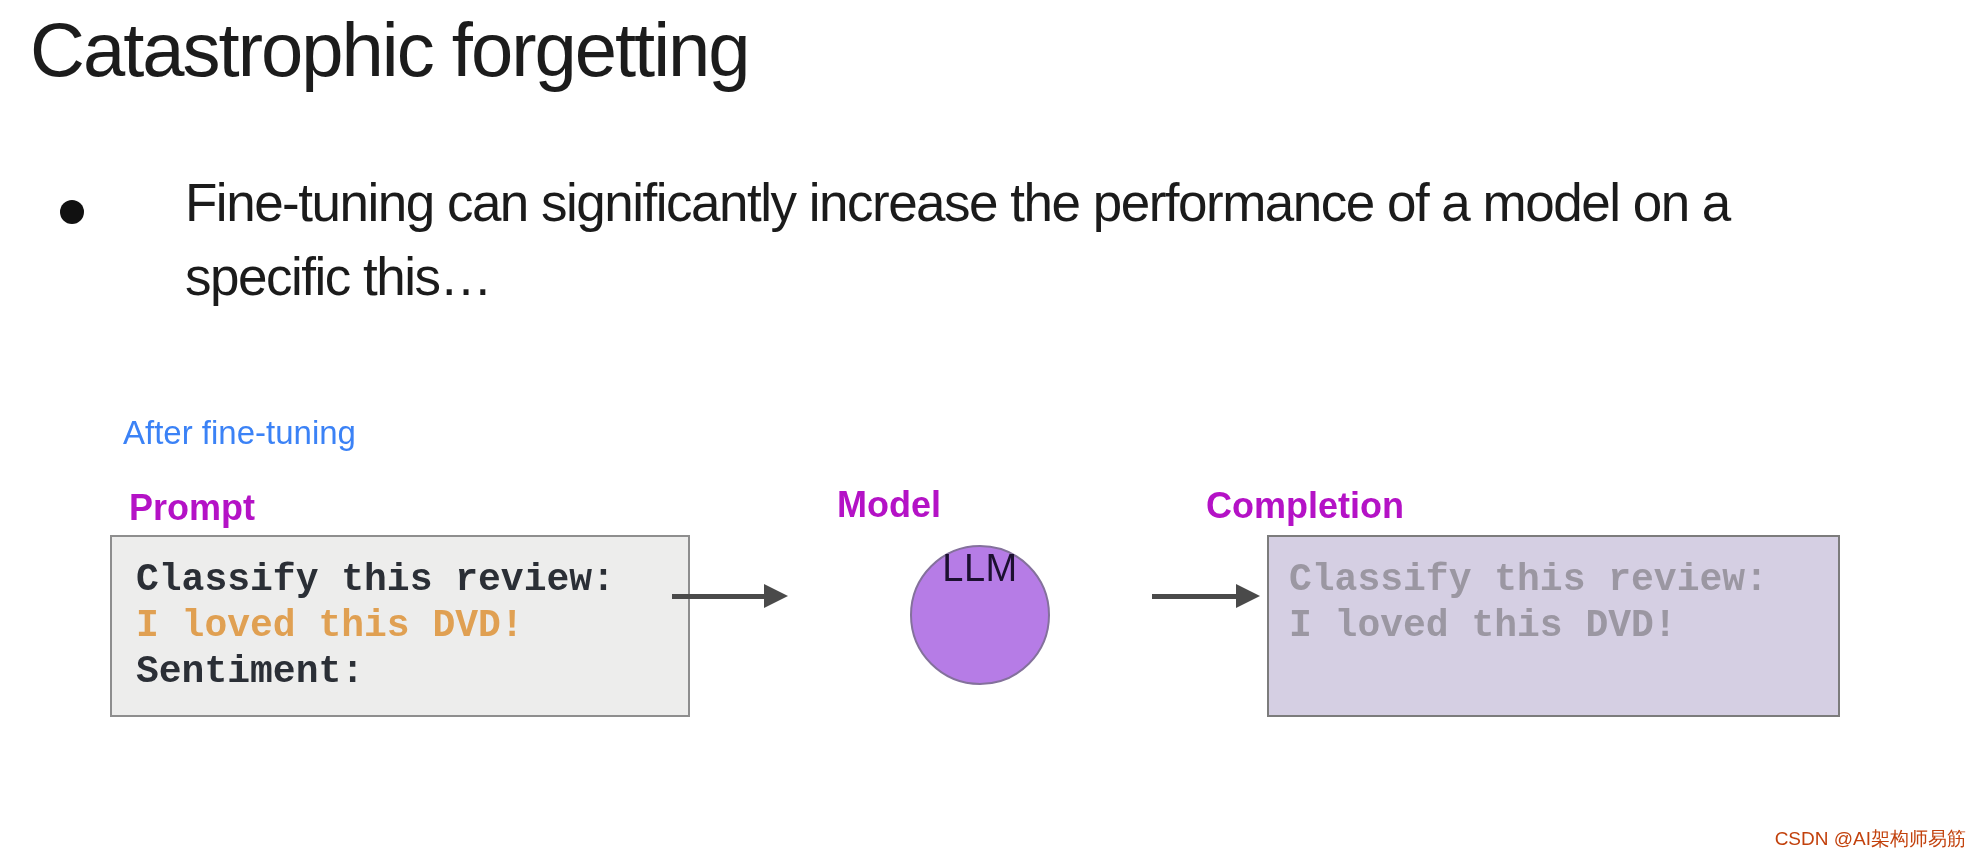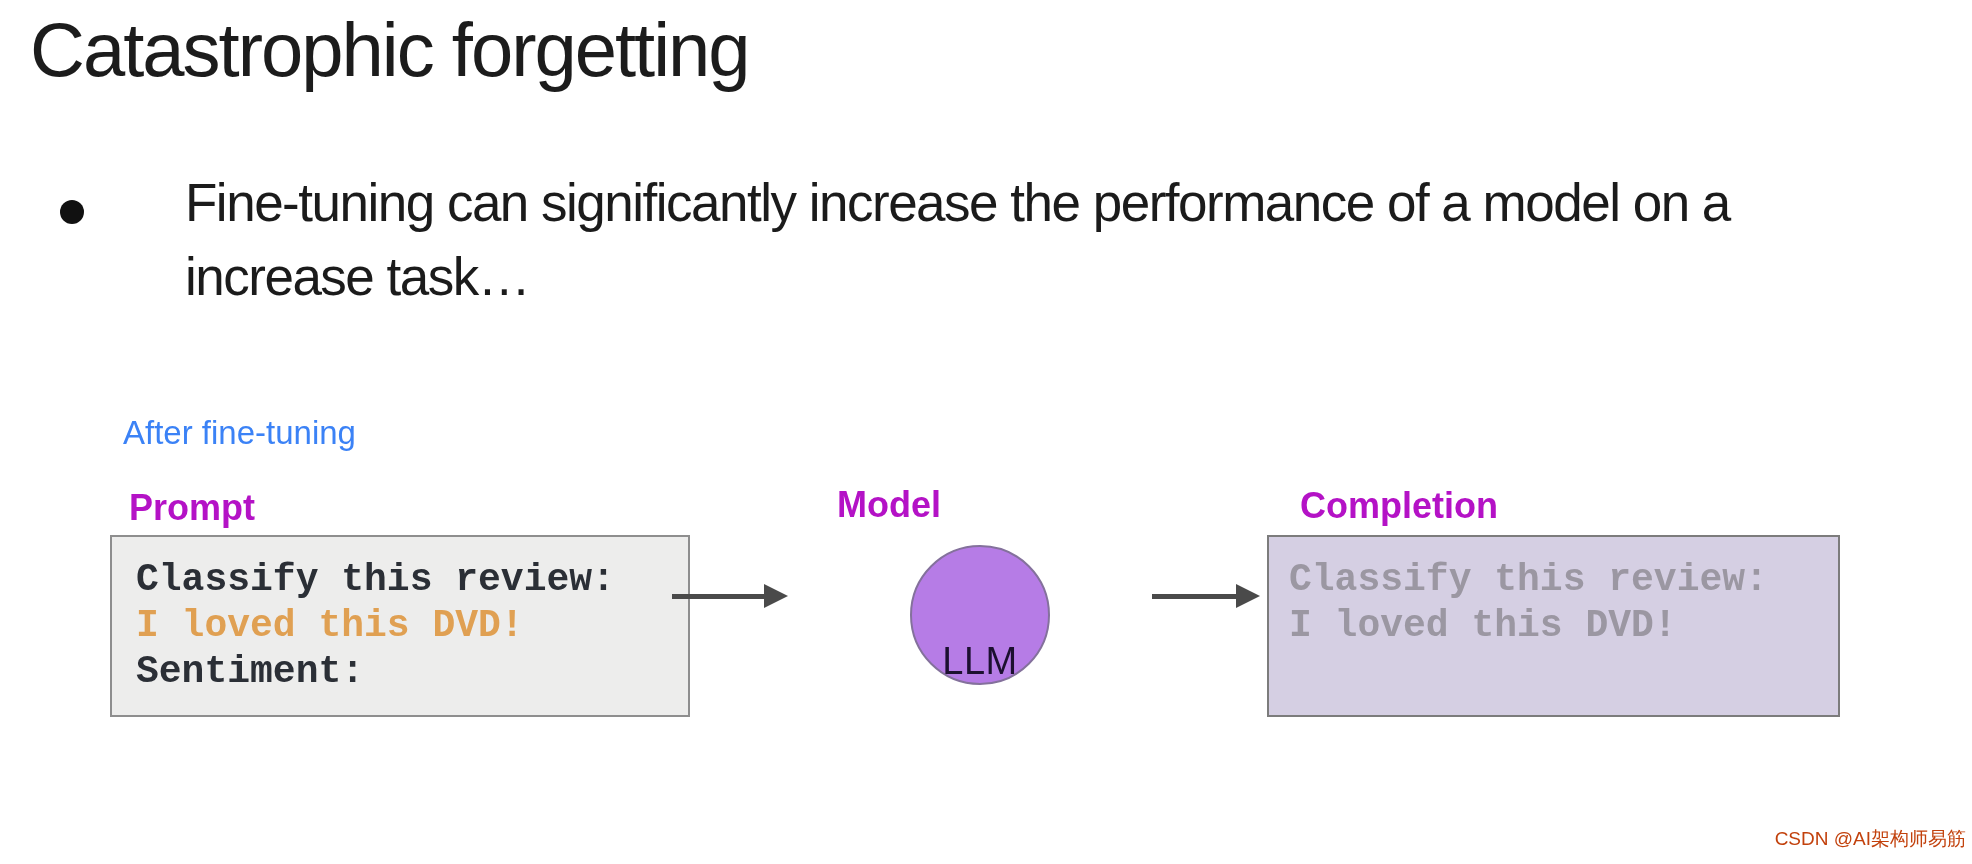--- a/index.html
+++ b/index.html
@@ -56,21 +56,21 @@
   
   .col-label {
     position: absolute;
     font-size: 36px;
     font-weight: 700;
     color: #b412c6;
     white-space: nowrap;
   }
   .col-label.prompt     { left: 129px;  top: 487px; }
   .col-label.model      { left: 837px;  top: 484px; }
-  .col-label.completion { left: 1300px; top: 485px; }
+  .col-label.completion { left: 1206px; top: 485px; }
 
   
   .mono {
     font-family: Liberation Mono, monospace;
     font-weight: 700;
     font-size: 38px;
     line-height: 46px;
     white-space: nowrap;
   }
   .prompt-box {
@@ -114,21 +114,21 @@
 
   
   .llm-circle {
     position: absolute;
     left: 910px; top: 545px;
     width: 140px; height: 140px;
     border-radius: 50%;
     background: #b67ce6;
     border: 2px solid #84719c;
     display: flex;
-    align-items: flex-end;
+    align-items: flex-start;
     justify-content: center;
   }
   .llm-circle span {
     font-size: 38px;
     color: #1c1030;
     letter-spacing: 0.5px;
   }
 
   
   .watermark {
@@ -142,21 +142,21 @@
 </head>
 <body>
 
 <div class="slide">
 
   <h1 class="title">Catastrophic forgetting</h1>
 
   <span class="bullet-dot"></span>
   <div class="bullet-text">
     <div>Fine-tuning can significantly increase the performance of a model on a</div>
-    <div>increase task…</div>
+    <div>specific this…</div>
   </div>
 
   <div class="stage-label">After fine-tuning</div>
 
   <div class="col-label prompt">Prompt</div>
   <div class="col-label model">Model</div>
   <div class="col-label completion">Completion</div>
 
   <div class="prompt-box mono">
     <div class="txt-dark">Classify this review:</div>

